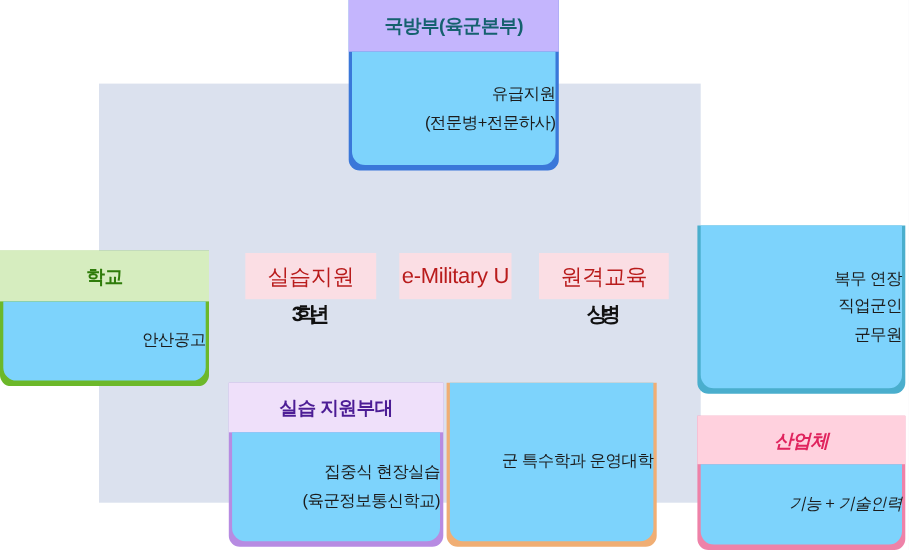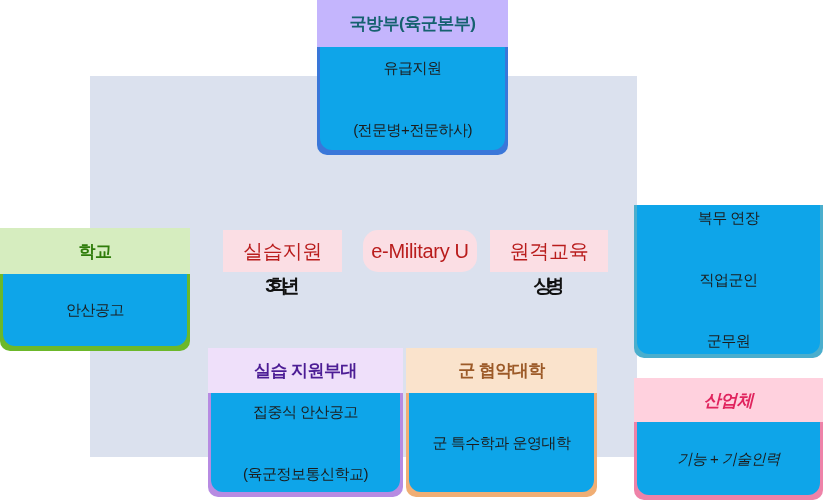--- a/index.html
+++ b/index.html
@@ -7,23 +7,23 @@
     position:relative;width:826px;height:500px;overflow:hidden;background:#fff;
     font-family:"Liberation Sans","DejaVu Sans",sans-serif;
   }
   .backdrop{position:absolute;left:90px;top:76px;width:547px;height:381px;background:#dbe1ee;}
   .card{position:absolute;display:flex;flex-direction:column;border-radius:0 0 10px 10px;}
   .card-header{
     flex:0 0 auto;display:flex;align-items:center;justify-content:center;
     font-weight:bold;font-size:17px;letter-spacing:-0.5px;
   }
   .card-body{
-    flex:1 1 auto;background:#0ea5e9;margin:0 3px 5px 3px;border-radius:0 0 12px 12px;
-    display:flex;flex-direction:column;align-items:center;justify-content:center;
-    font-size:15px;color:#1c1c1c;line-height:1.7;letter-spacing:-0.5px;text-align:center;gap:36px;
+    flex:1 1 auto;background:#7dd3fc;margin:0 3px 5px 3px;border-radius:0 0 12px 12px;
+    display:flex;flex-direction:column;align-items:flex-end;justify-content:center;
+    font-size:15px;color:#1c1c1c;line-height:1.7;letter-spacing:-0.5px;text-align:center;
   }
   
   .card.ministry{left:317px;top:0;width:191px;height:155px;background:#3a77d9;}
   .card.ministry .card-header{height:47px;background:#c4b5fd;color:#15616f;}
   
   .card.school{left:0;top:204px;width:190px;height:123px;background:#6cb82a;margin-top:24px;}
   .card.school .card-header{height:46px;background:#d6edbf;color:#2f7c0a;}
   
   .card.practice{left:208px;top:348px;width:195px;height:149px;background:#b78be2;}
   .card.practice .card-header{height:45px;background:#efe0fa;color:#4c1d95;}
@@ -36,21 +36,21 @@
   
   .card.industry{left:634px;top:378px;width:189px;height:122px;background:#ee82a8;font-style:italic;}
   .card.industry .card-header{height:44px;background:#ffd1de;color:#e0245e;}
 
   .chip{
     position:absolute;top:230px;height:42px;background:#fbdee4;
     display:flex;align-items:center;justify-content:center;
     font-size:20px;font-weight:500;color:#b91c1c;letter-spacing:-0.3px;
   }
   .chip.c1{left:223px;width:119px;}
-  .chip.c2{left:363px;width:114px;border-radius:15px;}
+  .chip.c2{left:363px;width:102px;}
   .chip.c3{left:490px;width:118px;}
 
   .squeezed{
     position:absolute;top:274px;height:24px;display:flex;align-items:center;justify-content:center;
     font-size:19px;font-weight:bold;color:#111;letter-spacing:-7px;
     text-indent:-7px;
   }
   .squeezed.grade{left:223px;width:119px;}
   .squeezed.rank{left:490px;width:118px;}
 </style>
@@ -79,27 +79,26 @@
   <div class="chip c1">실습지원</div>
   <div class="chip c2">e-Military U</div>
   <div class="chip c3">원격교육</div>
 
   <div class="squeezed grade">3학년</div>
   <div class="squeezed rank">상병</div>
 
   <div class="card practice">
     <div class="card-header">실습 지원부대</div>
     <div class="card-body">
-      <div>집중식 안산공고</div>
+      <div>집중식 현장실습</div>
       <div>(육군정보통신학교)</div>
     </div>
   </div>
 
   <div class="card partner">
-    <div class="card-header">군 협약대학</div>
     <div class="card-body">
       <div>군 특수학과 운영대학</div>
     </div>
   </div>
 
   <div class="card undergrad">
     <div class="card-body">
       <div>복무 연장</div>
       <div>직업군인</div>
       <div>군무원</div>

